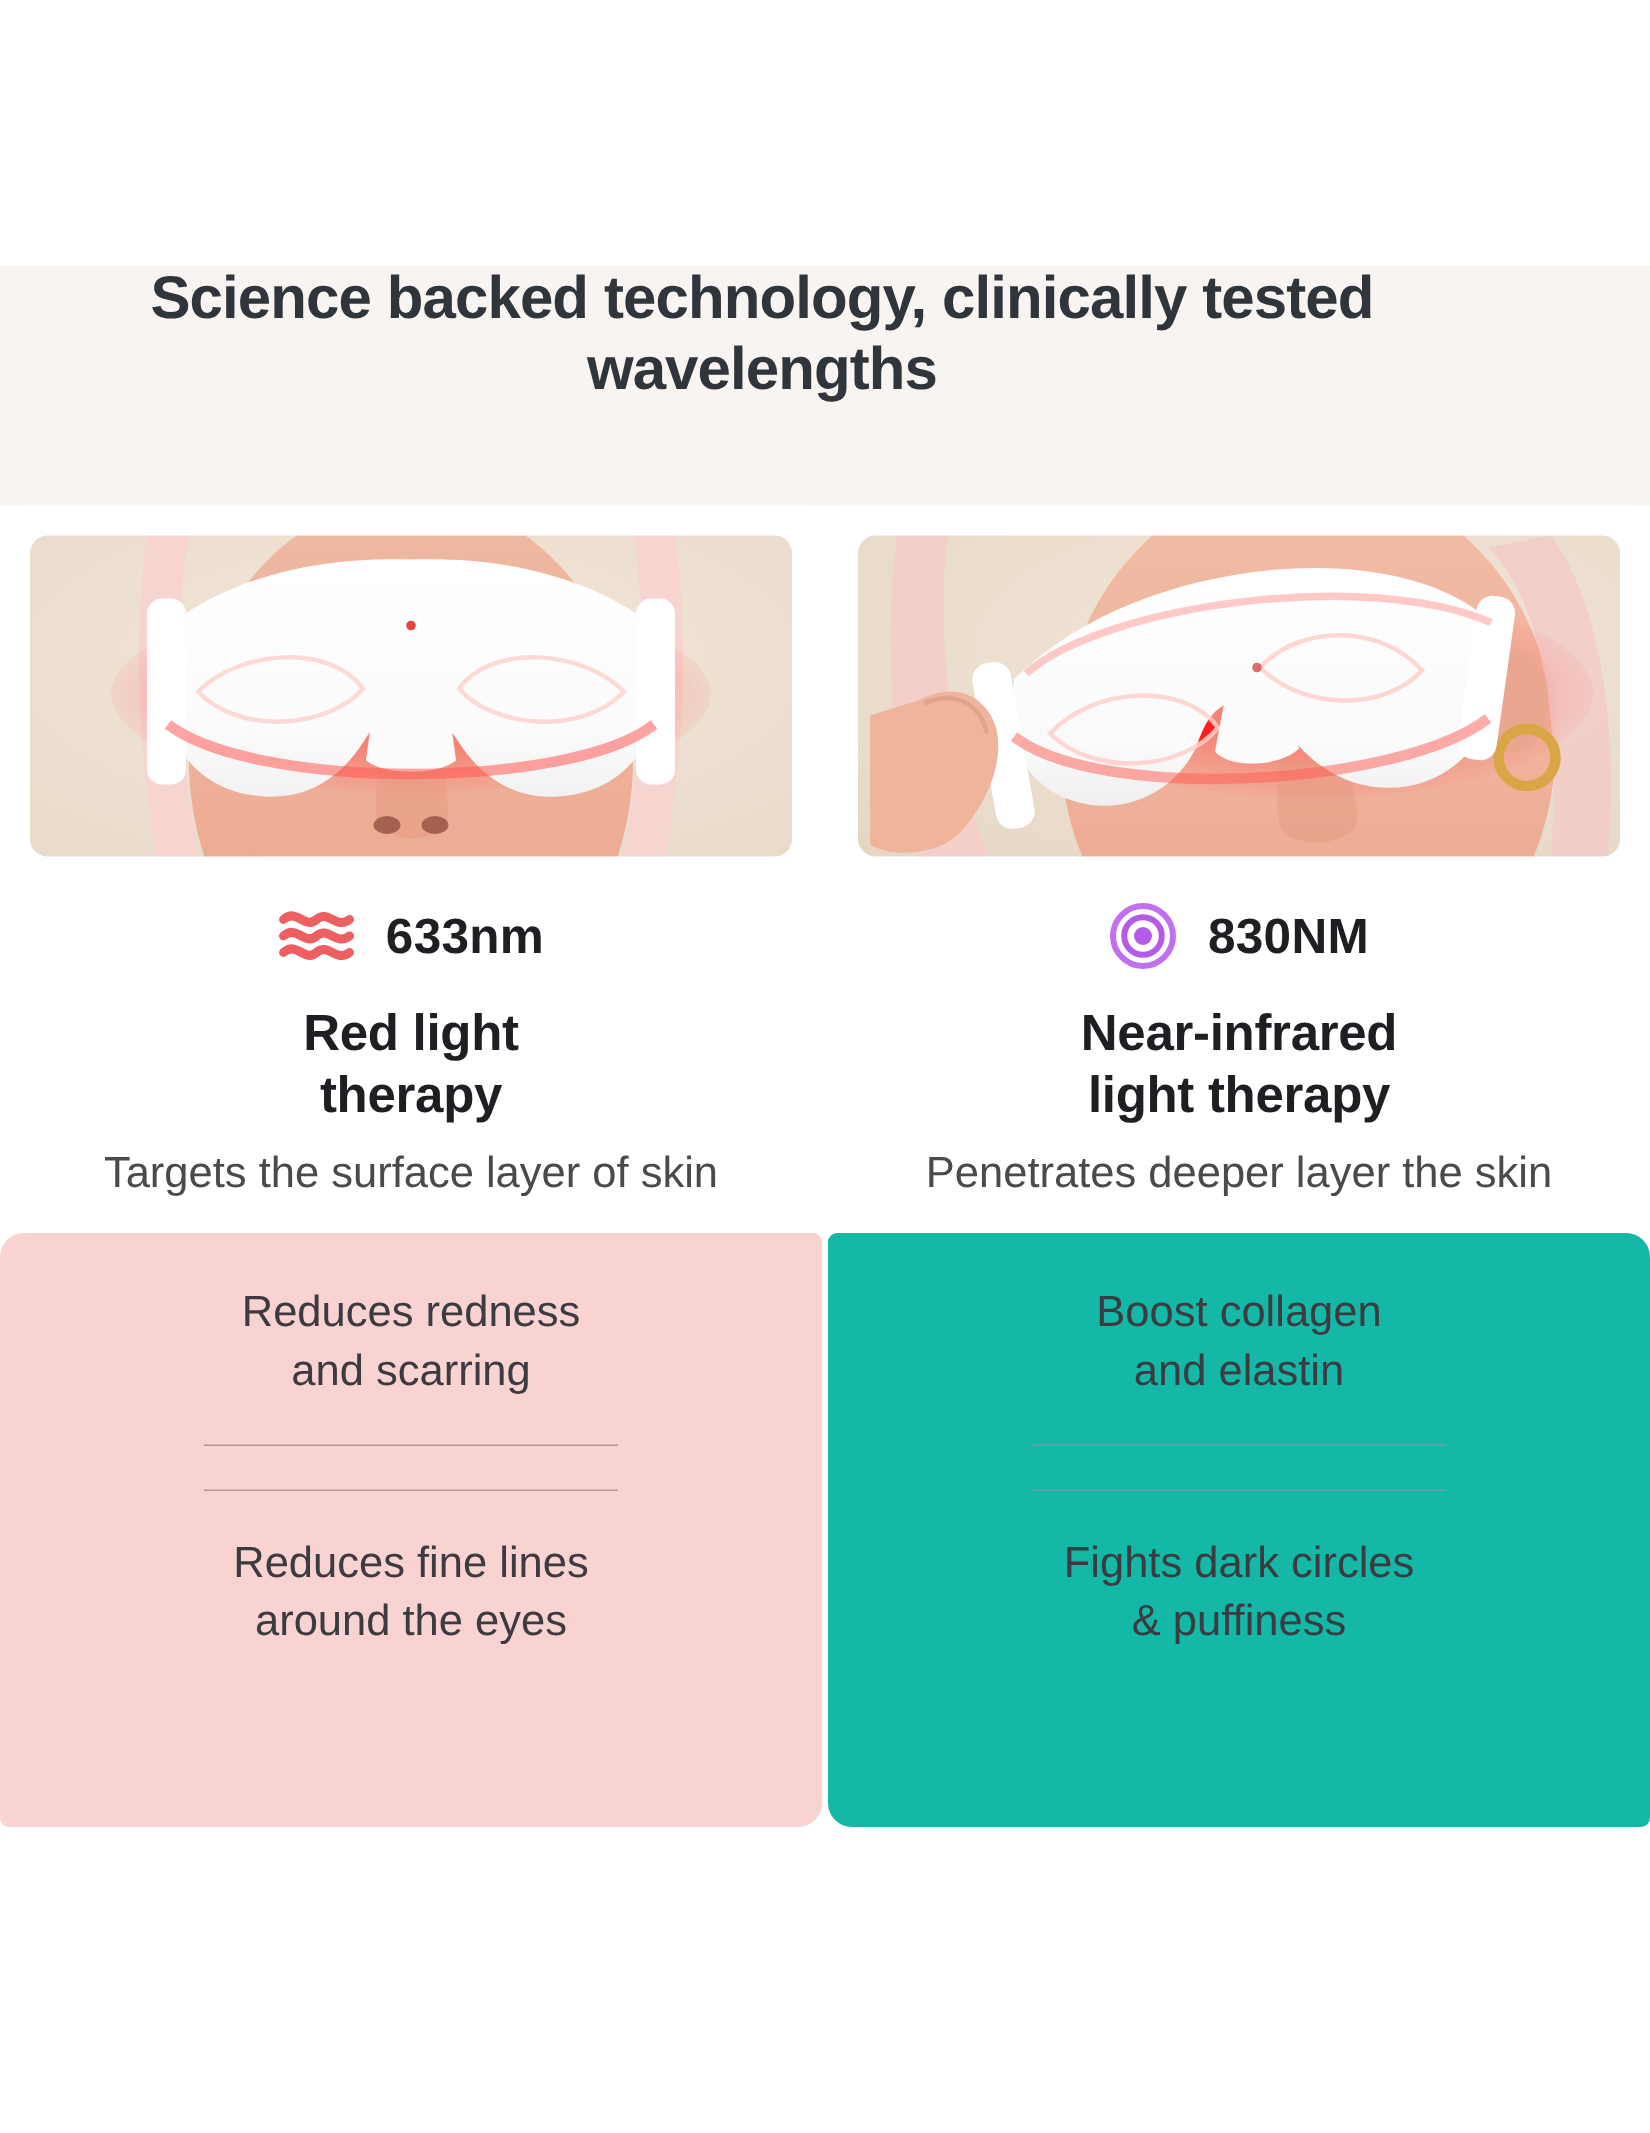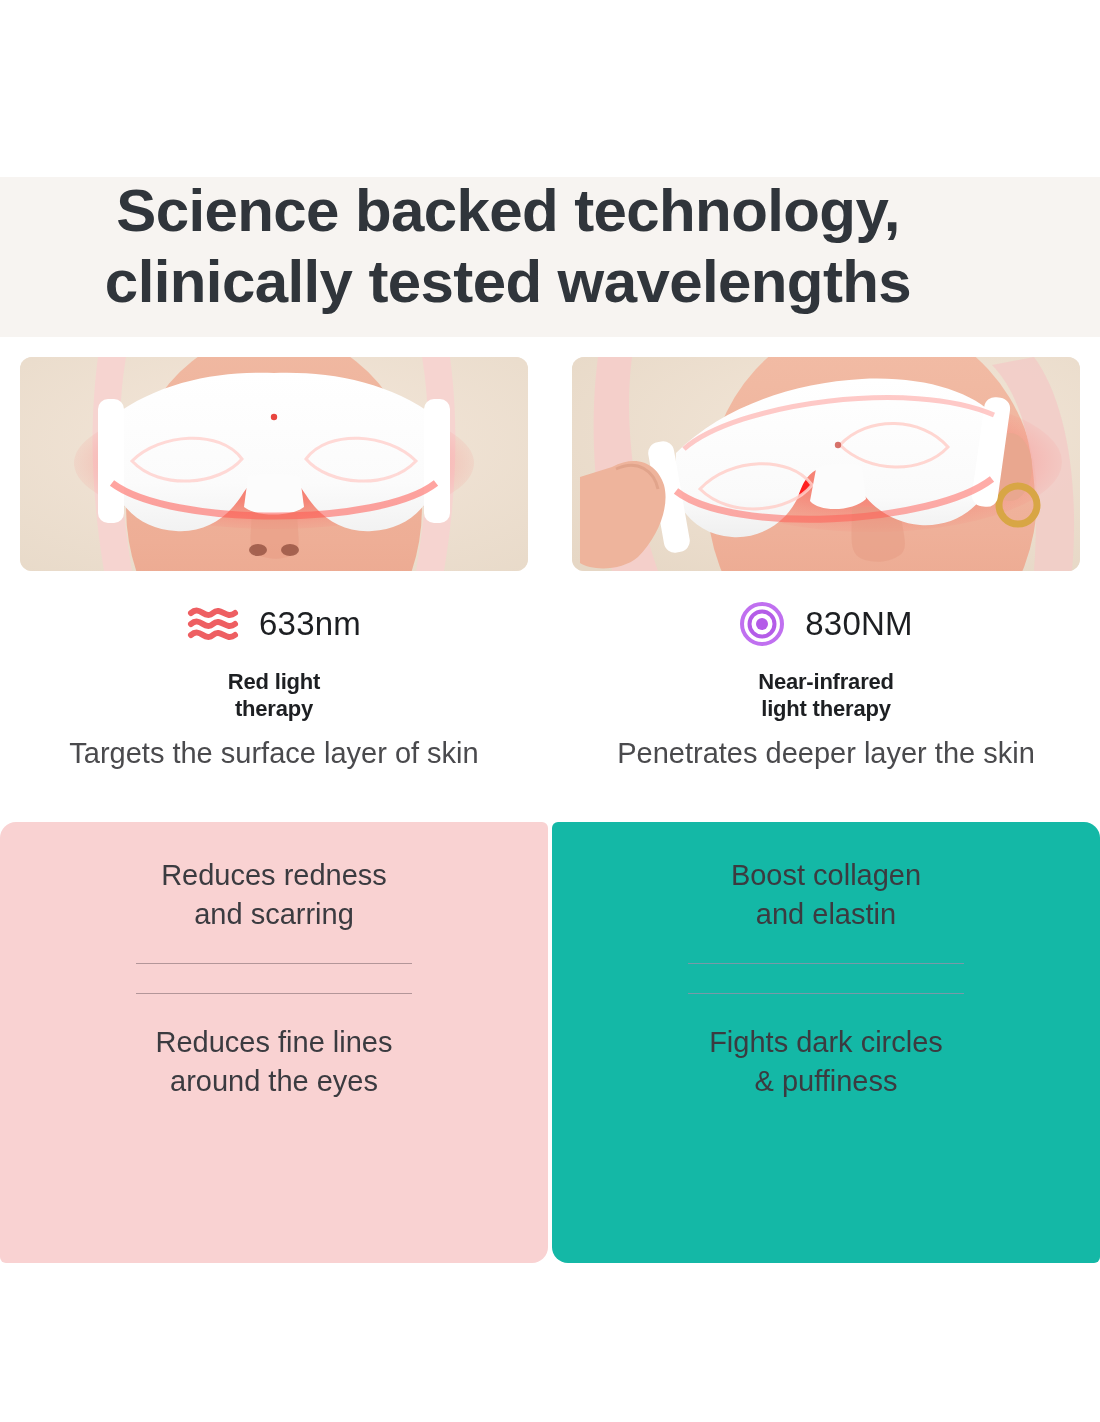--- a/index.html
+++ b/index.html
@@ -12,21 +12,21 @@
   .page { position:relative; width:1100px; height:1422px; background:#ffffff; }
 
   
   .header-band {
     position:absolute; left:0; top:177px; width:1100px; height:160px;
     background:#f7f4f1;
   }
   .headline {
     position:absolute; left:0; top:176px; width:1016px;
     text-align:center;
-    font-size:60px; line-height:1.18; font-weight:700;
+    font-size:40px; line-height:1.18; font-weight:700;
     letter-spacing:-0.6px;
     color:#30353b;
     padding:0 60px;
   }
 
   
   .cards { position:absolute; left:0; top:337px; width:1100px; height:906px; display:flex; }
   .col { position:relative; width:548px; }
   .col.right { margin-left:4px; }
 
@@ -49,40 +49,40 @@
   .photo svg { display:block; width:100%; height:100%; }
 
   
   .badge-row {
     display:flex; align-items:center; justify-content:center;
     gap:20px; margin-top:30px; height:46px;
   }
   .icon-wave { width:52px; height:40px; flex:0 0 auto; }
   .icon-circles { width:46px; height:46px; flex:0 0 auto; }
   .badge-label {
-    font-size:33px; font-weight:400; color:#1d1f22; letter-spacing:0.2px;
+    font-size:33px; font-weight:700; color:#1d1f22; letter-spacing:0.2px;
   }
 
   
   .therapy-title {
     margin-top:22px; text-align:center;
-    font-size:22px; font-weight:700; line-height:1.22;
+    font-size:34px; font-weight:700; line-height:1.22;
     color:#1d1f22; letter-spacing:-0.2px;
     white-space:pre-line;
   }
   
   .therapy-sub {
     margin-top:12px; text-align:center;
     font-size:29px; font-weight:400; line-height:1.3;
     color:#4a4a4d;
   }
 
   
   .panel {
-    position:absolute; left:0; top:485px; width:548px; height:441px;
+    position:absolute; left:0; top:485px; width:548px; height:396px;
     border-radius:16px 16px 16px 16px;
     padding:34px 60px 0 60px;
   }
   .col.left  .panel { border-radius:16px 6px 16px 6px; background:#f9d2d2; }
   .col.right .panel { border-radius:6px 16px 6px 16px; background:#14b8a6; }
 
   .benefit {
     text-align:center;
     font-size:29px; line-height:1.35; color:#3b3b40;
     white-space:pre-line;

